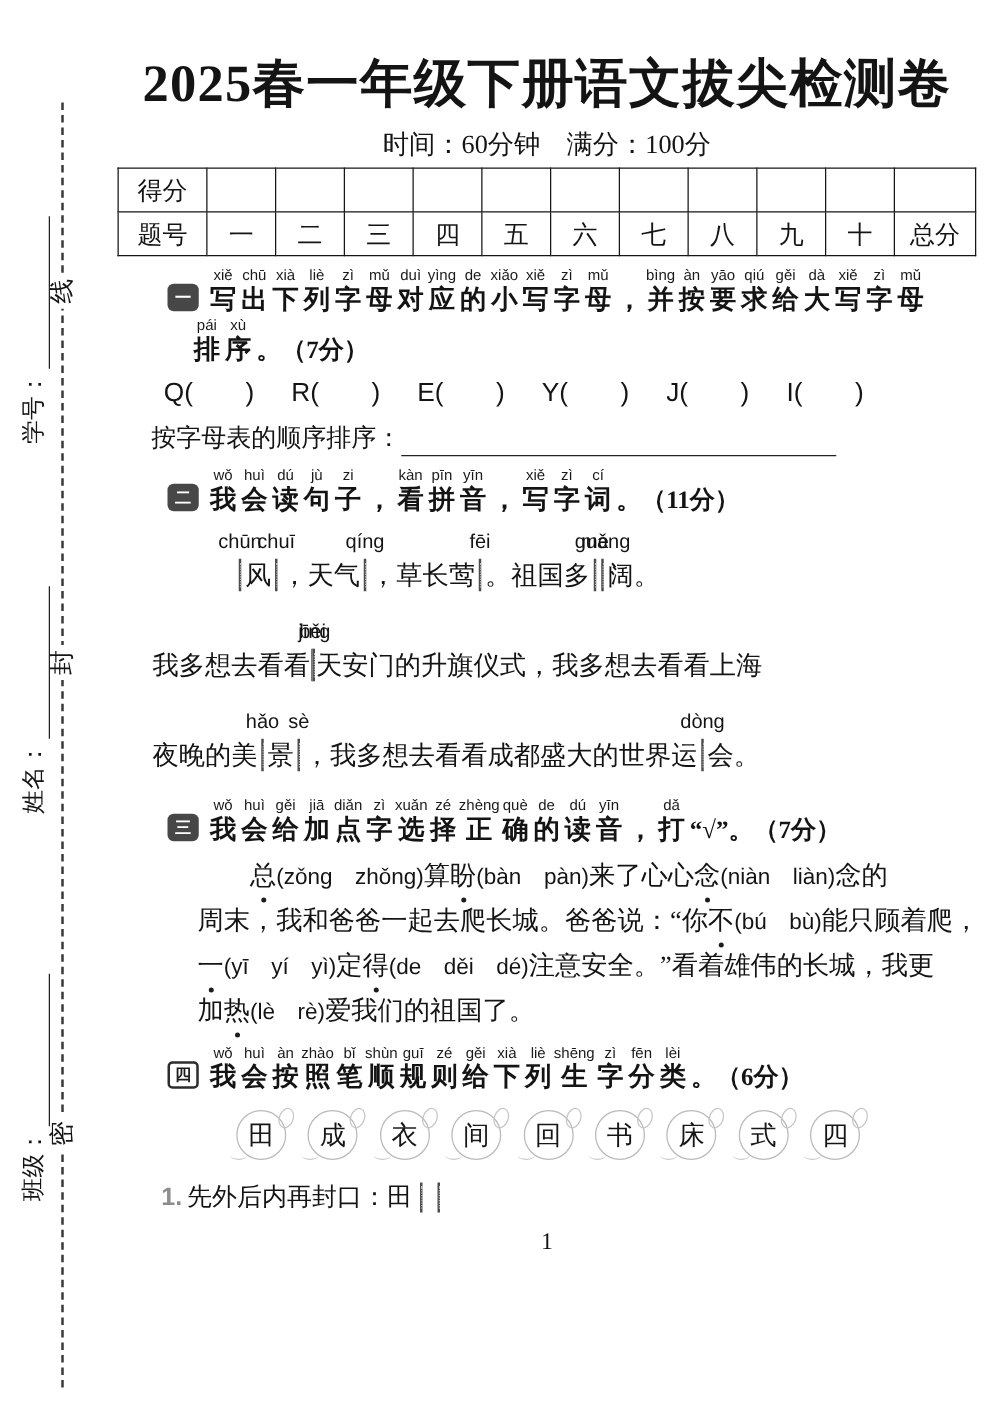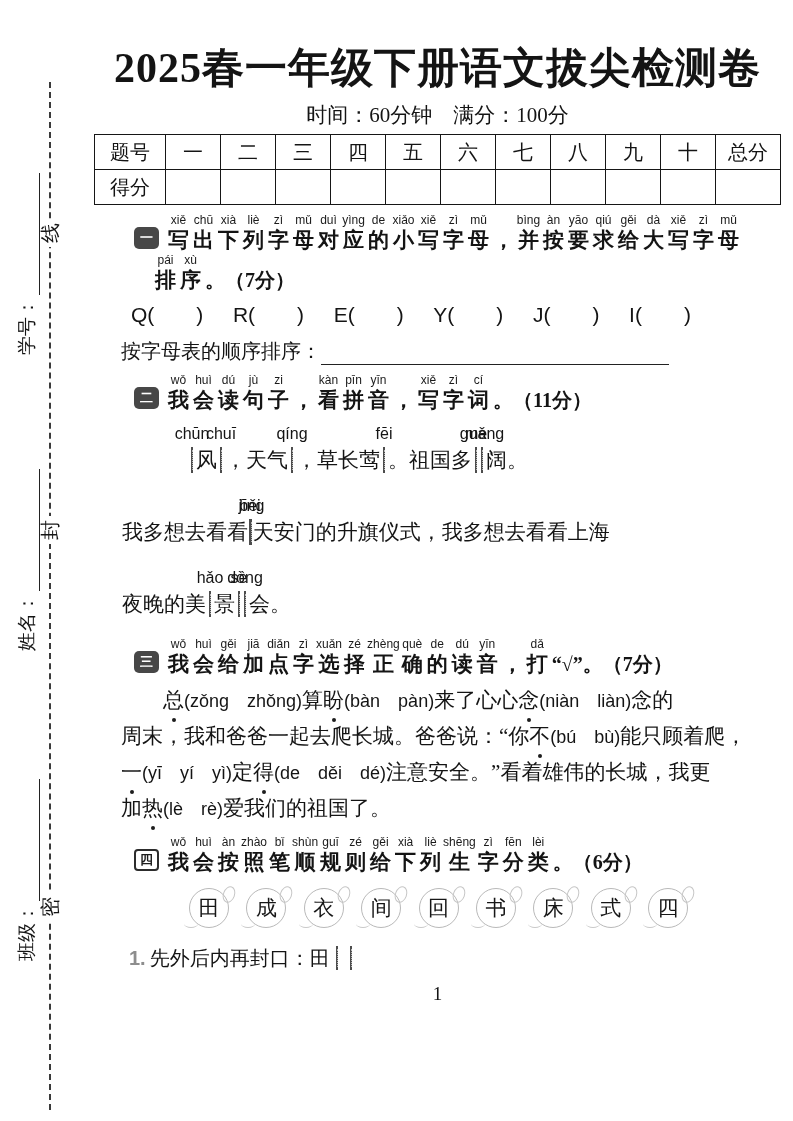--- a/index.html
+++ b/index.html
@@ -54,21 +54,21 @@
     font-family:"Liberation Sans",sans-serif;font-size:16px;line-height:18px;white-space:nowrap;}
   .pairjoin{display:flex;text-align:right;}
   .pairjoin .boxwrap{margin:0;}
   .pairjoin .boxwrap + .boxwrap .wbox{margin-left:-1.2px;}
   .fillrow{display:flex;align-items:center;font-size:21px;line-height:30px;
     padding-left:27px;margin-top:22px;height:50px;}
   .fillrow .ftx{white-space:nowrap;margin:0 1px;}
   .fillrow.indent1{padding-left:95px;}
   
   .para{margin-top:6px;padding-left:27px;font-size:21px;}
-  .pline{line-height:35px;white-space:nowrap;}
+  .pline{line-height:35px;white-space:nowrap;margin-left:37px;}
   .pline.pindent{padding-left:42px;}
   .ppin{font-family:"Liberation Sans",sans-serif;font-size:18px;}
   .pdot{position:relative;display:inline-block;}
   .pdot::after{content:"";position:absolute;left:50%;bottom:-4px;transform:translateX(-50%);
     width:4px;height:4px;border-radius:50%;background:#1d1d1d;}
   
   .snails{display:flex;justify-content:space-between;margin:10px 0 0 92px;width:505px;}
   .snail{position:relative;width:46px;height:46px;flex:0 0 auto;}
   .shell{position:absolute;inset:3px;border:1.5px solid #b9b9b9;border-radius:50%;
     display:flex;align-items:center;justify-content:center;font-size:21px;color:#161616;background:#fff;}
@@ -101,47 +101,47 @@
   <span>班级：</span>
   <span class="sf-blank"></span>
 </div>
 
 <div class="main">
   <div class="title1">2025春一年级下册语文拔尖检测卷</div>
   <div class="info">时间：60分钟　满分：100分</div>
 
   <table class="score">
     <tbody>
-        <tr id="score-row1">
+        <tr id="score-row2">
+      <td class="corner">得分</td>
+    <td></td>
+          <td></td>
+          <td></td>
+          <td></td>
+          <td></td>
+          <td></td>
+          <td></td>
+          <td></td>
+          <td></td>
+          <td></td>
+          <td class="total"></td>
+        </tr>
+    <tr id="score-row1">
       <td class="corner">题号</td>
     <td>一</td>
           <td>二</td>
           <td>三</td>
           <td>四</td>
           <td>五</td>
           <td>六</td>
           <td>七</td>
           <td>八</td>
           <td>九</td>
           <td>十</td>
           <td class="total">总分</td>
-        </tr>
-    <tr id="score-row2">
-      <td class="corner">得分</td>
-    <td></td>
-          <td></td>
-          <td></td>
-          <td></td>
-          <td></td>
-          <td></td>
-          <td></td>
-          <td></td>
-          <td></td>
-          <td></td>
-          <td class="total"></td>
         </tr>
   </tbody>
     </table>
 
   <div class="section">
     <div class="sec-header">
       <div class="badge">一</div>
       <div class="rubyline" id="s1-ruby">
           <span class="rz">
             <span class="rp">xiě</span>
@@ -341,20 +341,21 @@
             <span class="boxwrap"><span class="bpy">běi</span><span class="wbox"></span></span>
             <span class="boxwrap"><span class="bpy">jīng</span><span class="wbox"></span></span>
           </span>
           <span class="ftx">天安门的升旗仪式，我多想去看看上海</span>
         </div>
         <div class="fillrow">
           <span class="ftx">夜晚的美</span>
           <span class="boxwrap"><span class="bpy">hǎo</span><span class="wbox"></span></span>
           <span class="ftx">景</span>
           <span class="boxwrap"><span class="bpy">sè</span><span class="wbox"></span></span>
+          <span class="ftx">，我多想去看看成都盛大的世界运</span>
           <span class="boxwrap"><span class="bpy">dòng</span><span class="wbox"></span></span>
           <span class="ftx">会。</span>
         </div>
       </div>
   </div>
 
   <div class="section">
     <div class="sec-header">
       <div class="badge">三</div>
       <div class="rubyline" id="s3-ruby">

